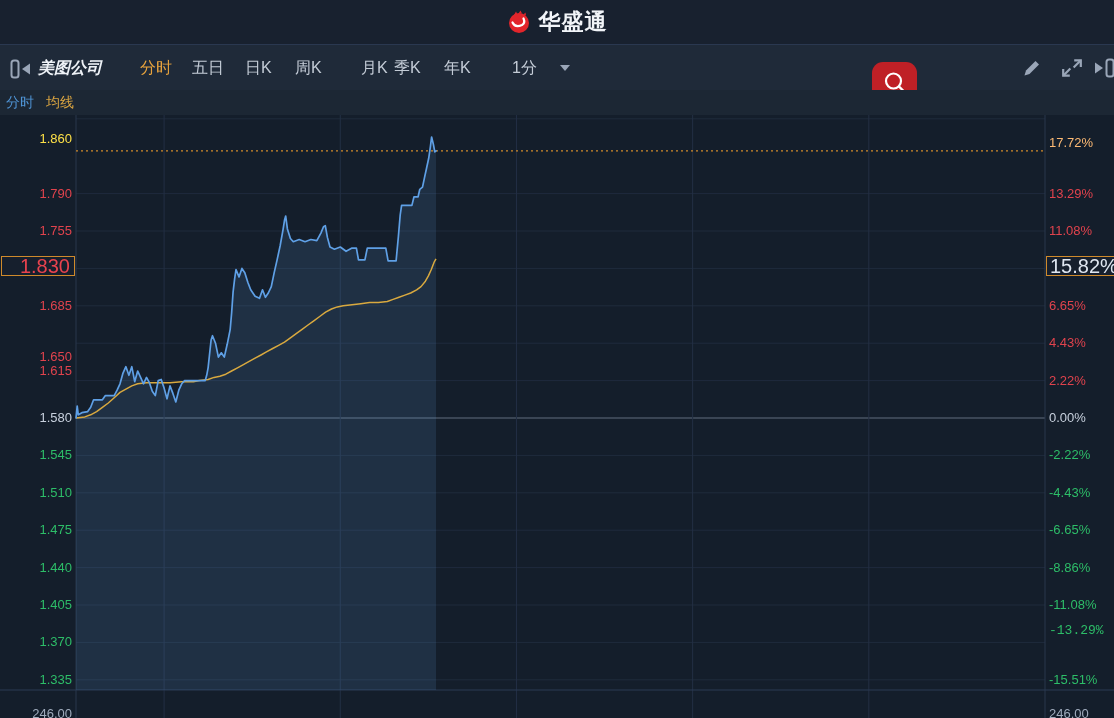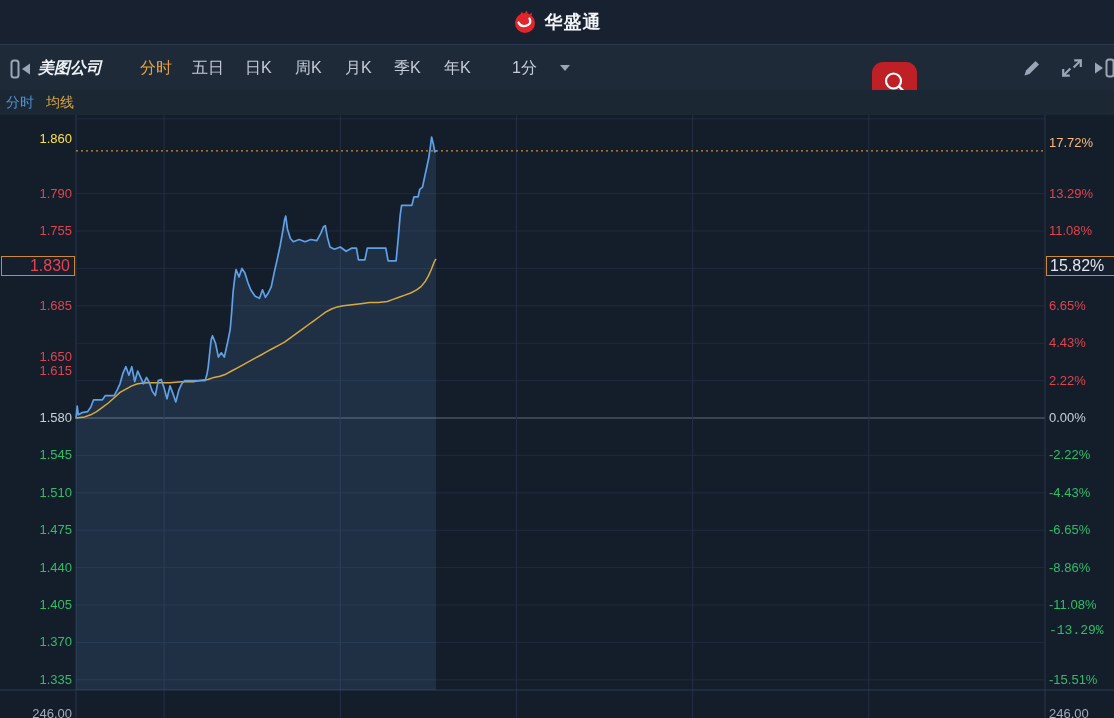--- a/index.html
+++ b/index.html
@@ -4,31 +4,31 @@
 <style>
   * { margin:0; padding:0; box-sizing:border-box; }
   html,body { width:1114px; height:718px; overflow:hidden; background:#141e2b;
     font-family:"Liberation Sans","DejaVu Sans",sans-serif; }
   .app { position:relative; width:1114px; height:718px; background:#141e2b; }
 
   
   .header { position:absolute; left:0; top:0; width:1114px; height:44px;
     background:#18212f; display:flex; align-items:center; justify-content:center; }
   .header .logo { width:24px; height:24px; margin-right:8px; }
-  .header .title { color:#f2f5f9; font-size:18px; font-weight:bold; letter-spacing:1px; }
+  .header .title { color:#f2f5f9; font-size:22px; font-weight:bold; letter-spacing:1px; }
 
   
   .navbar { position:absolute; left:0; top:44px; width:1114px; height:46px;
     background:#1f2a39; border-top:1px solid #2a3850; }
   .navbar .nav-text { position:absolute; top:0; height:46px; line-height:46px;
     font-size:16px; color:#c3cbd6; cursor:default; }
   .stock-name { left:38px; color:#eef2f7 !important; font-weight:bold;font-style:italic; }
   .tab-0 { left:140px; color:#e8a33d !important; }
   .tab-1 { left:192px; } .tab-2 { left:245px;text-align:center; } .tab-3 { left:295px; }
-  .tab-4 { left:345px; } .tab-5 { left:394px; } .tab-6 { left:444px; }
+  .tab-4 { left:361px; } .tab-5 { left:394px; } .tab-6 { left:444px; }
   .period { left:512px; }
   .caret { position:absolute; left:560px; top:20px; width:0; height:0;
     border-left:5px solid transparent; border-right:5px solid transparent;
     border-top:6px solid #9aa6b8; }
   .icon-btn { position:absolute; top:13px; width:22px; height:20px; }
   .collapse-left { left:10px; top:14px; }
   .search-btn { position:absolute; left:872px; top:17px; width:45px; height:42px;
     border-radius:11px; background:#bf2026; display:flex; align-items:center; justify-content:center; }
   .pencil { left:1021px; } .expand { left:1061px; } .collapse-right { left:1093px; }
 
@@ -39,21 +39,21 @@
   .subtab-time { left:6px; color:#4f94d5; }
   .subtab-avg  { left:46px; color:#d9a441; }
 
   
   .chart-area { position:absolute; left:0; top:115px; width:1114px; height:603px; background:#141e2b; }
   #chart-svg { position:absolute; left:0; top:0; width:1114px; height:603px; display:block; }
   .axis-label { position:absolute; height:16px; line-height:16px; font-size:13px; pointer-events:none; }
   .axis-left  { width:70px; left:2px; text-align:right; }
   .axis-right { left:1049px; text-align:left; }
   .cur-box { position:absolute; top:141px; height:20px; line-height:18px;
-    border:1px solid #cf8a2b; background:#161f2d; font-size:16px; z-index:5; }
+    border:1px solid #cf8a2b; background:#161f2d; font-size:20px; z-index:5; }
   .cur-box.left { left:1px; width:74px; text-align:right; padding-right:4px; color:#e8434e; }
   .cur-box.right { left:1046px; width:72px; text-align:left; padding-left:3px; color:#dfe6f0; }
   .vol-label { position:absolute; top:591px; height:16px; font-size:13px; color:#9fabbc; }
   .vol-left  { left:2px; width:70px; text-align:right; }
   .vol-right { left:1049px; }
 </style>
 </head>
 <body>
 
 <div class="app">

